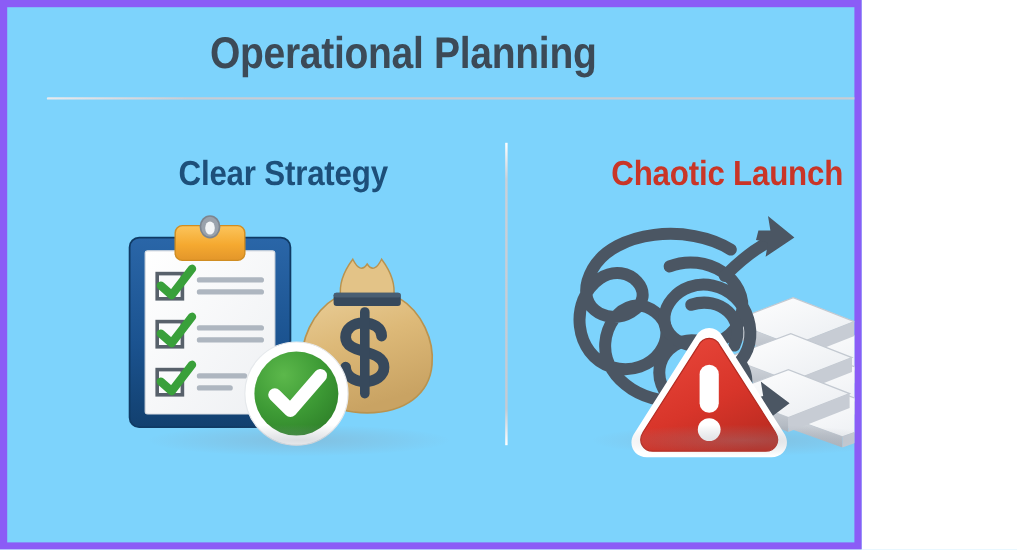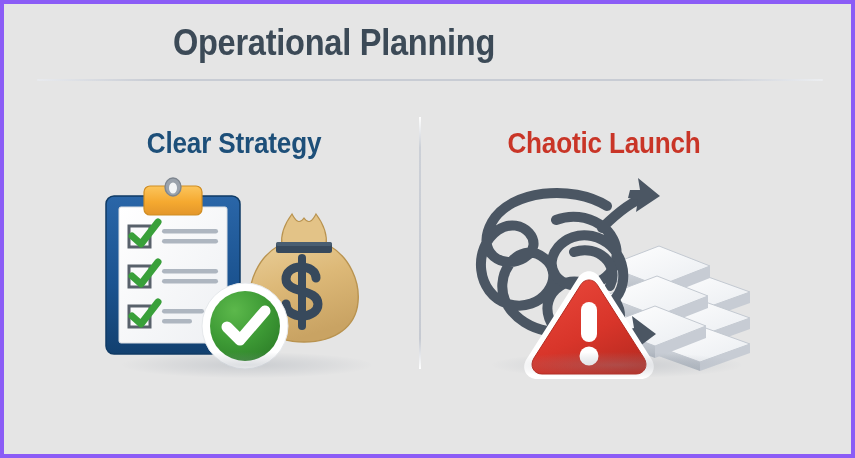--- a/index.html
+++ b/index.html
@@ -6,24 +6,24 @@
     margin: 0;
     padding: 0;
     background: #ffffff;
   }
   body {
     font-family: "Liberation Sans", sans-serif;
   }
 
   #slide {
     position: relative;
-    width: 855px;
+    width: 718px;
     height: 458px;
-    background: #e5e5e5;
-    border: 4px solid #8b5cf6;
+    background: #7dd3fc;
+    border: 6px solid #8b5cf6;
     box-sizing: border-box;
     overflow: hidden;
   }
 
   
   #title {
     position: absolute;
     left: 0;
     top: 18px;
     width: 660px;

